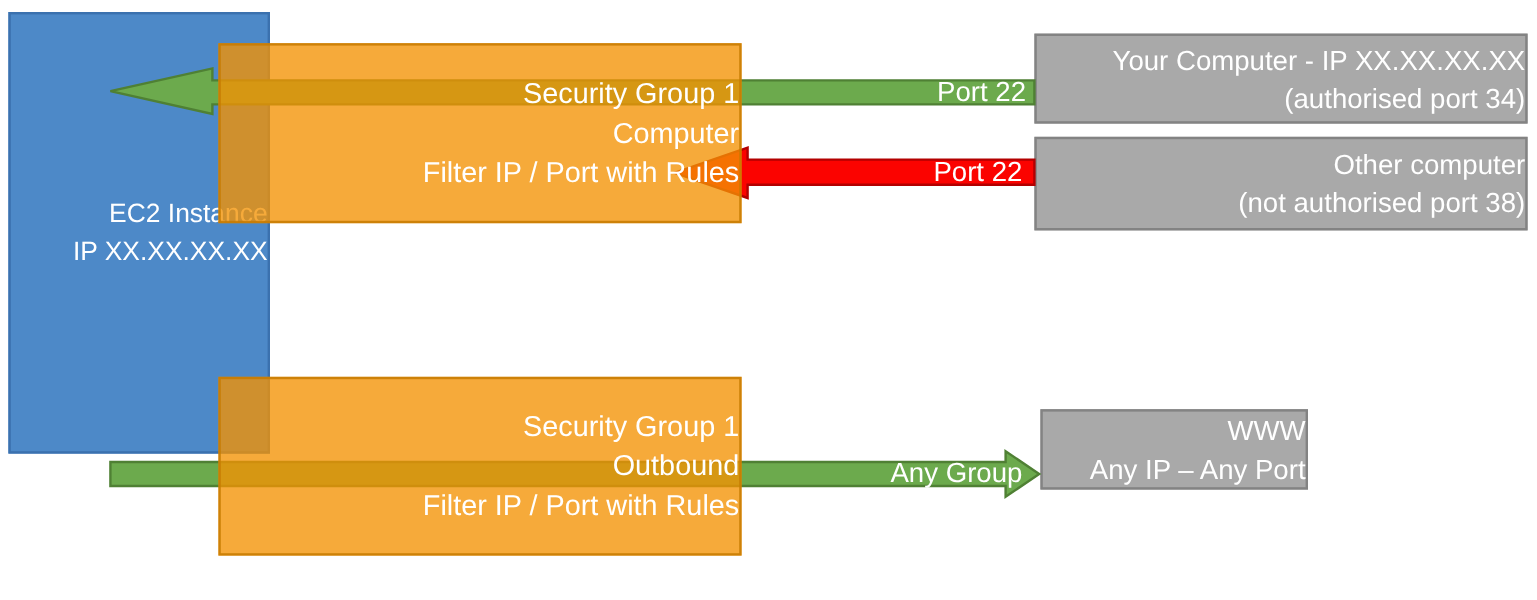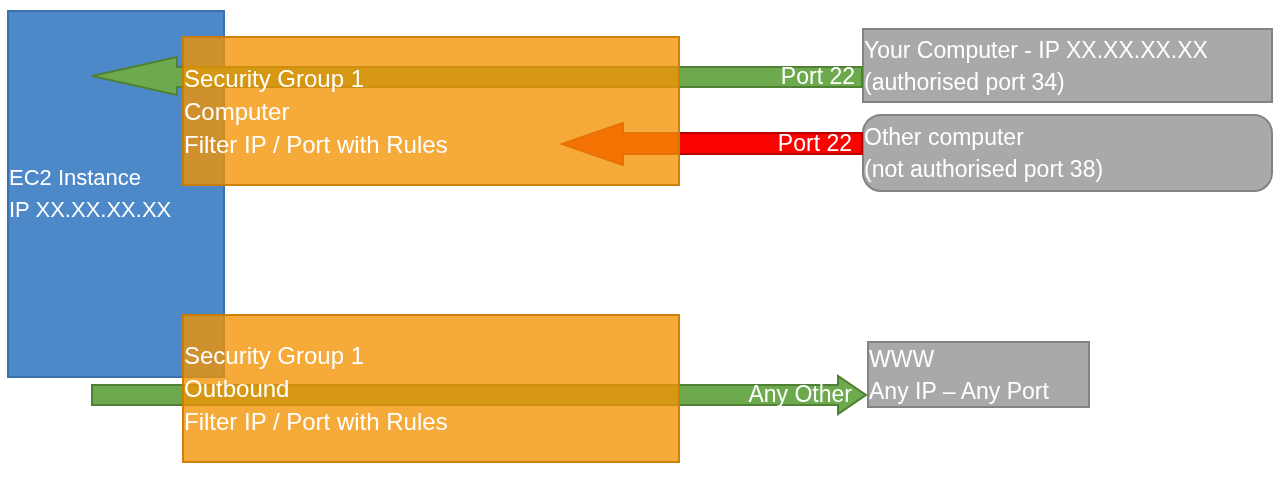--- a/index.html
+++ b/index.html
@@ -10,21 +10,21 @@
     background: var(--background, #ffffff);
     font-family: "Liberation Sans", sans-serif;
     overflow: hidden;
   }
   .box {
     position: absolute;
     box-sizing: border-box;
     display: flex;
     flex-direction: column;
     justify-content: center;
-    align-items: flex-start;
+    align-items: flex-end;
     text-align: center;
     color: var(--text, #ffffff);
   }
   .box .line { white-space: nowrap; }
 
   
   #ec2-box {
     left: 7px; top: 10px; width: 218px; height: 368px;
     background: var(--blue);
     border: 2px solid var(--blue-border);
@@ -33,36 +33,36 @@
   }
 
   
   .endpoint-box {
     background: var(--gray);
     border: 2px solid var(--gray-border);
     font-size: 23px; line-height: 32px;
     z-index: 2;
   }
   #your-computer-box { left: 862px; top: 28px;  width: 411px; height: 75px; }
-  #other-computer-box{ left: 862px; top: 114px; width: 411px; height: 78px; border-radius: 19px; }
+  #other-computer-box{ left: 862px; top: 114px; width: 411px; height: 78px; }
   #www-box           { left: 867px; top: 341px; width: 223px; height: 67px; }
 
   
   #arrow-layer {
     position: absolute; left: 0; top: 0;
     width: 1281px; height: 500px;
     z-index: 2;
     pointer-events: none;
   }
   .arrow-green { fill: var(--green); stroke: var(--green-border); stroke-width: 2; stroke-linejoin: miter; }
   .arrow-red   { fill: var(--red);   stroke: var(--red-border);   stroke-width: 2; stroke-linejoin: miter; }
 
   
   .sg-box {
-    left: 182px; width: 498px;
+    left: 182px; width: 436px;
     background: var(--orange);
     border: 2px solid var(--orange-border);
     font-size: 24px; line-height: 33px;
     z-index: 3;
   }
   #sg-inbound-box  { top: 36px;  height: 150px; }
   #sg-outbound-box { top: 314px; height: 149px; }
 
   
   .arrow-label {
@@ -114,15 +114,15 @@
   </div>
 
   <div class="box sg-box" id="sg-outbound-box">
     <div class="line">Security Group 1</div>
     <div class="line">Outbound</div>
     <div class="line">Filter IP / Port with Rules</div>
   </div>
 
   <div class="arrow-label" id="label-inbound-allowed">Port 22</div>
   <div class="arrow-label" id="label-inbound-blocked">Port 22</div>
-  <div class="arrow-label" id="label-outbound">Any Other</div>
+  <div class="arrow-label" id="label-outbound">Any Group</div>
 
 </div>
 
 </body></html>

